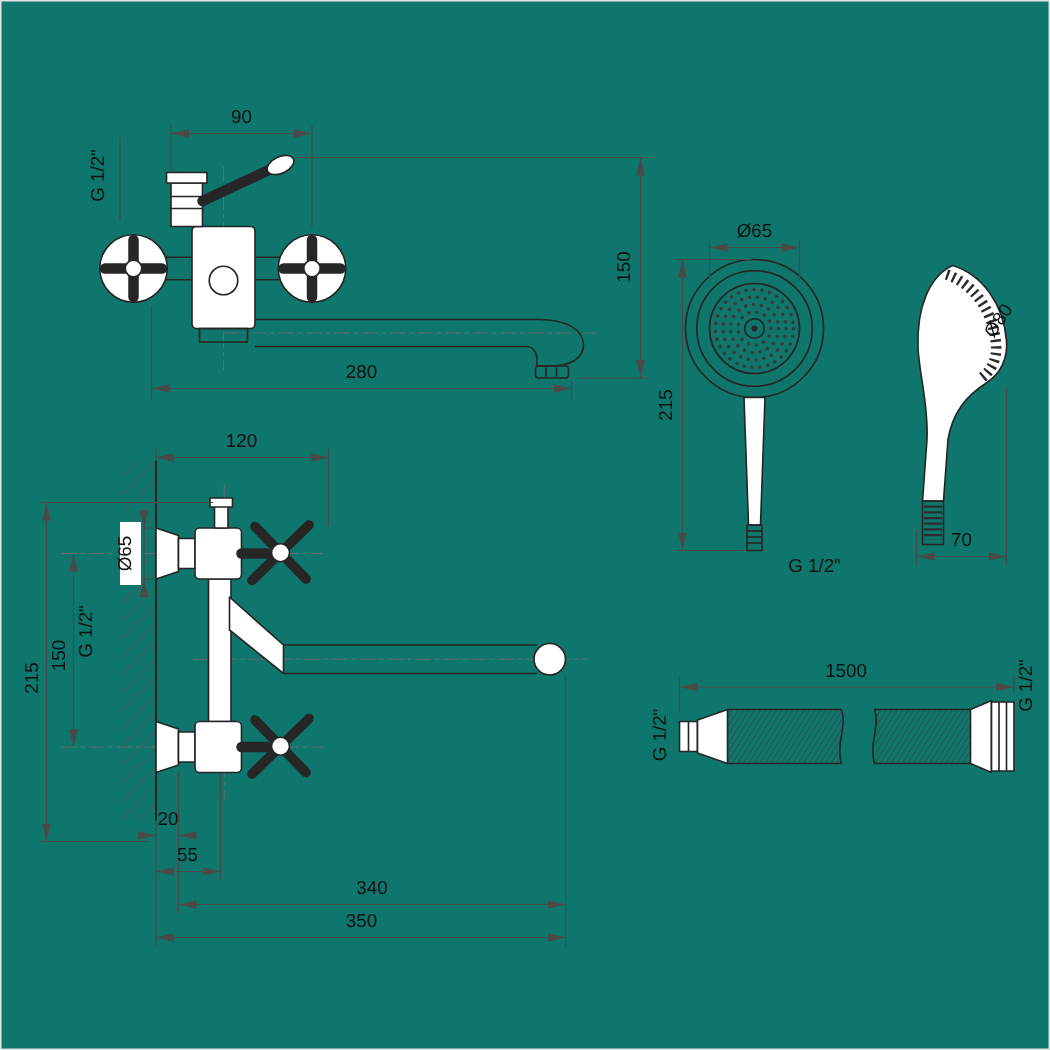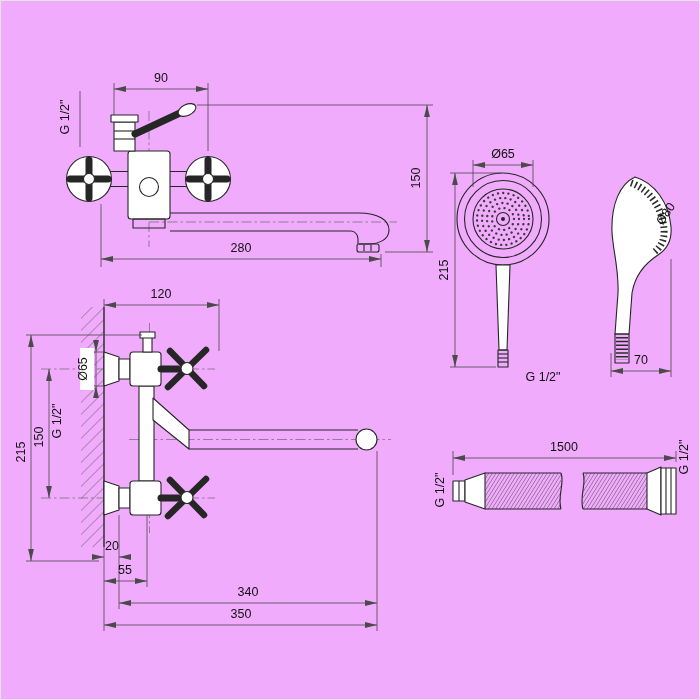--- a/index.html
+++ b/index.html
@@ -1,16 +1,16 @@
 <!DOCTYPE html>
 <html><head>
 <meta charset="utf-8">
 <style>
   html,body{margin:0;padding:0;background:#fff;}
-  .sheet{width:698px;height:698px;border:1px solid #e3e3e3;position:relative;background:#f0abfc;}
+  .sheet{width:698px;height:698px;border:1px solid #e3e3e3;position:relative;background:#0f766e;}
   svg{position:absolute;left:0;top:0;}
   .ln{stroke:#262626;stroke-width:1.1;fill:none;stroke-linejoin:round;}
   .lnf{stroke:#262626;stroke-width:1.1;fill:#ffffff;stroke-linejoin:round;}
   .thick{stroke:#262626;stroke-width:1.4;fill:none;}
   .spoke{stroke:#262626;stroke-width:6.5;stroke-linecap:round;fill:none;}
   .spokeF{stroke:#262626;stroke-width:7;stroke-linecap:round;fill:none;}
   .dm{stroke:#4a4a4a;stroke-width:0.8;fill:none;}
   .cl{stroke:#6a6a6a;stroke-width:0.7;fill:none;stroke-dasharray:10 3 2.5 3;}
   .dots{stroke:#3a3a3a;stroke-width:2.3;fill:none;stroke-linecap:round;stroke-dasharray:0.1 5.2;}
   .band{stroke:#2c2c2c;stroke-width:7;fill:none;stroke-dasharray:1.6 2.8;}

